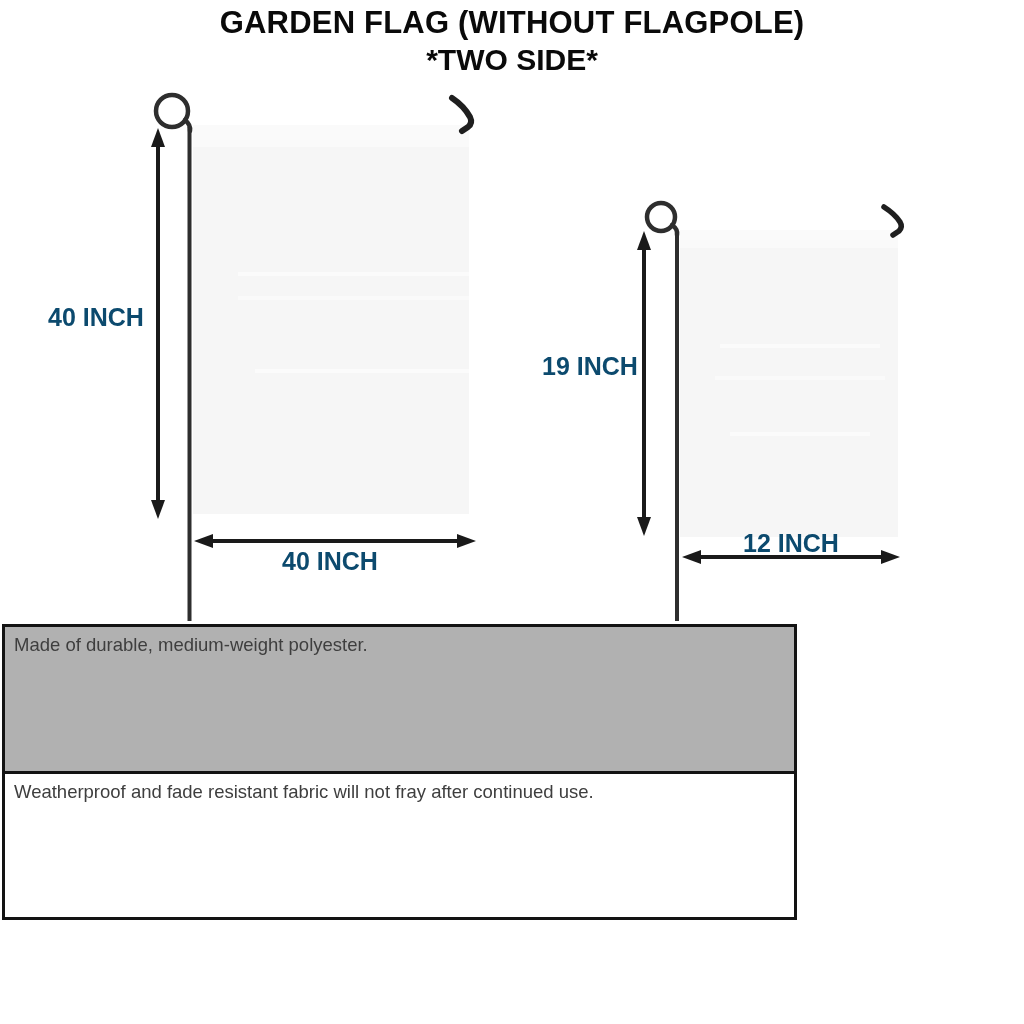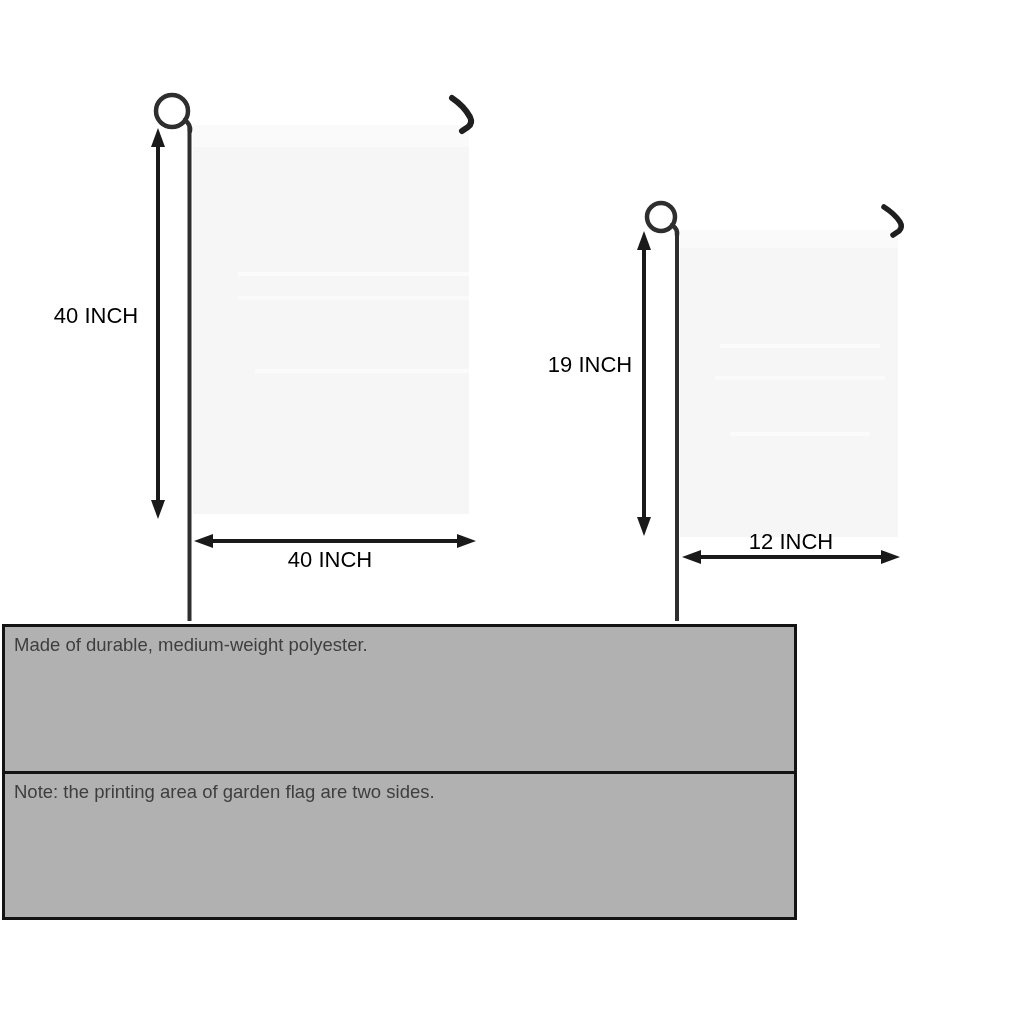--- a/index.html
+++ b/index.html
@@ -39,23 +39,23 @@
   
   .diagram-svg {
     position: absolute;
     left: 0;
     top: 0;
     z-index: 1;
   }
   .dim-label {
     position: absolute;
     z-index: 2;
-    font-size: 22px;
-    font-weight: 400;
-    color: #000000;
+    font-size: 25px;
+    font-weight: 700;
+    color: #0c4a6e;
     text-align: center;
   }
   .lbl-40 { left: 36px;  top: 303px; width: 120px; }
   .lbl-28 { left: 255px; top: 547px; width: 150px; }
   .lbl-18 { left: 540px; top: 352px; width: 100px; }
   .lbl-12 { left: 716px; top: 529px; width: 150px; }
   
   .spec-table {
     position: absolute;
     left: 2px;
@@ -80,20 +80,24 @@
   }
   .spec-row:last-child { border-bottom: none; }
   .spec-row.shaded { background: #b1b1b1; }
   .spec-row.plain  { background: #ffffff; }
 </style>
 </head>
 <body>
 
 <div class="stage">
 
+  <div class="title-block">
+    <div class="title-line1">GARDEN FLAG (WITHOUT FLAGPOLE)</div>
+    <div class="title-line2">*TWO SIDE*</div>
+  </div>
 
   <svg class="diagram-svg" width="1024" height="1024" viewBox="0 0 1024 1024">
 
     <g>
 
       <rect x="193" y="125" width="276" height="389" fill="#f6f6f6"></rect>
       <rect x="193" y="125" width="276" height="22" fill="#fafafa"></rect>
       <rect x="238" y="272" width="235" height="4" fill="#ffffff" opacity="0.55"></rect>
       <rect x="238" y="296" width="250" height="4" fill="#ffffff" opacity="0.45"></rect>
       <rect x="255" y="369" width="220" height="4" fill="#ffffff" opacity="0.5"></rect>
@@ -149,18 +153,18 @@
 
   <div class="dim-label lbl-40">40 INCH</div>
   <div class="dim-label lbl-28">40 INCH</div>
   <div class="dim-label lbl-18">19 INCH</div>
   <div class="dim-label lbl-12">12 INCH</div>
 
   <div class="spec-table">
     <div class="spec-row shaded">
       <span>Made of durable, medium-weight polyester.</span>
     </div>
-    <div class="spec-row shaded">
-      <span>Note: the printing area of garden flag are two sides.</span>
+    <div class="spec-row plain">
+      <span>Weatherproof and fade resistant fabric will not fray after continued use.</span>
     </div>
   </div>
 
 </div>
 
 </body></html>

